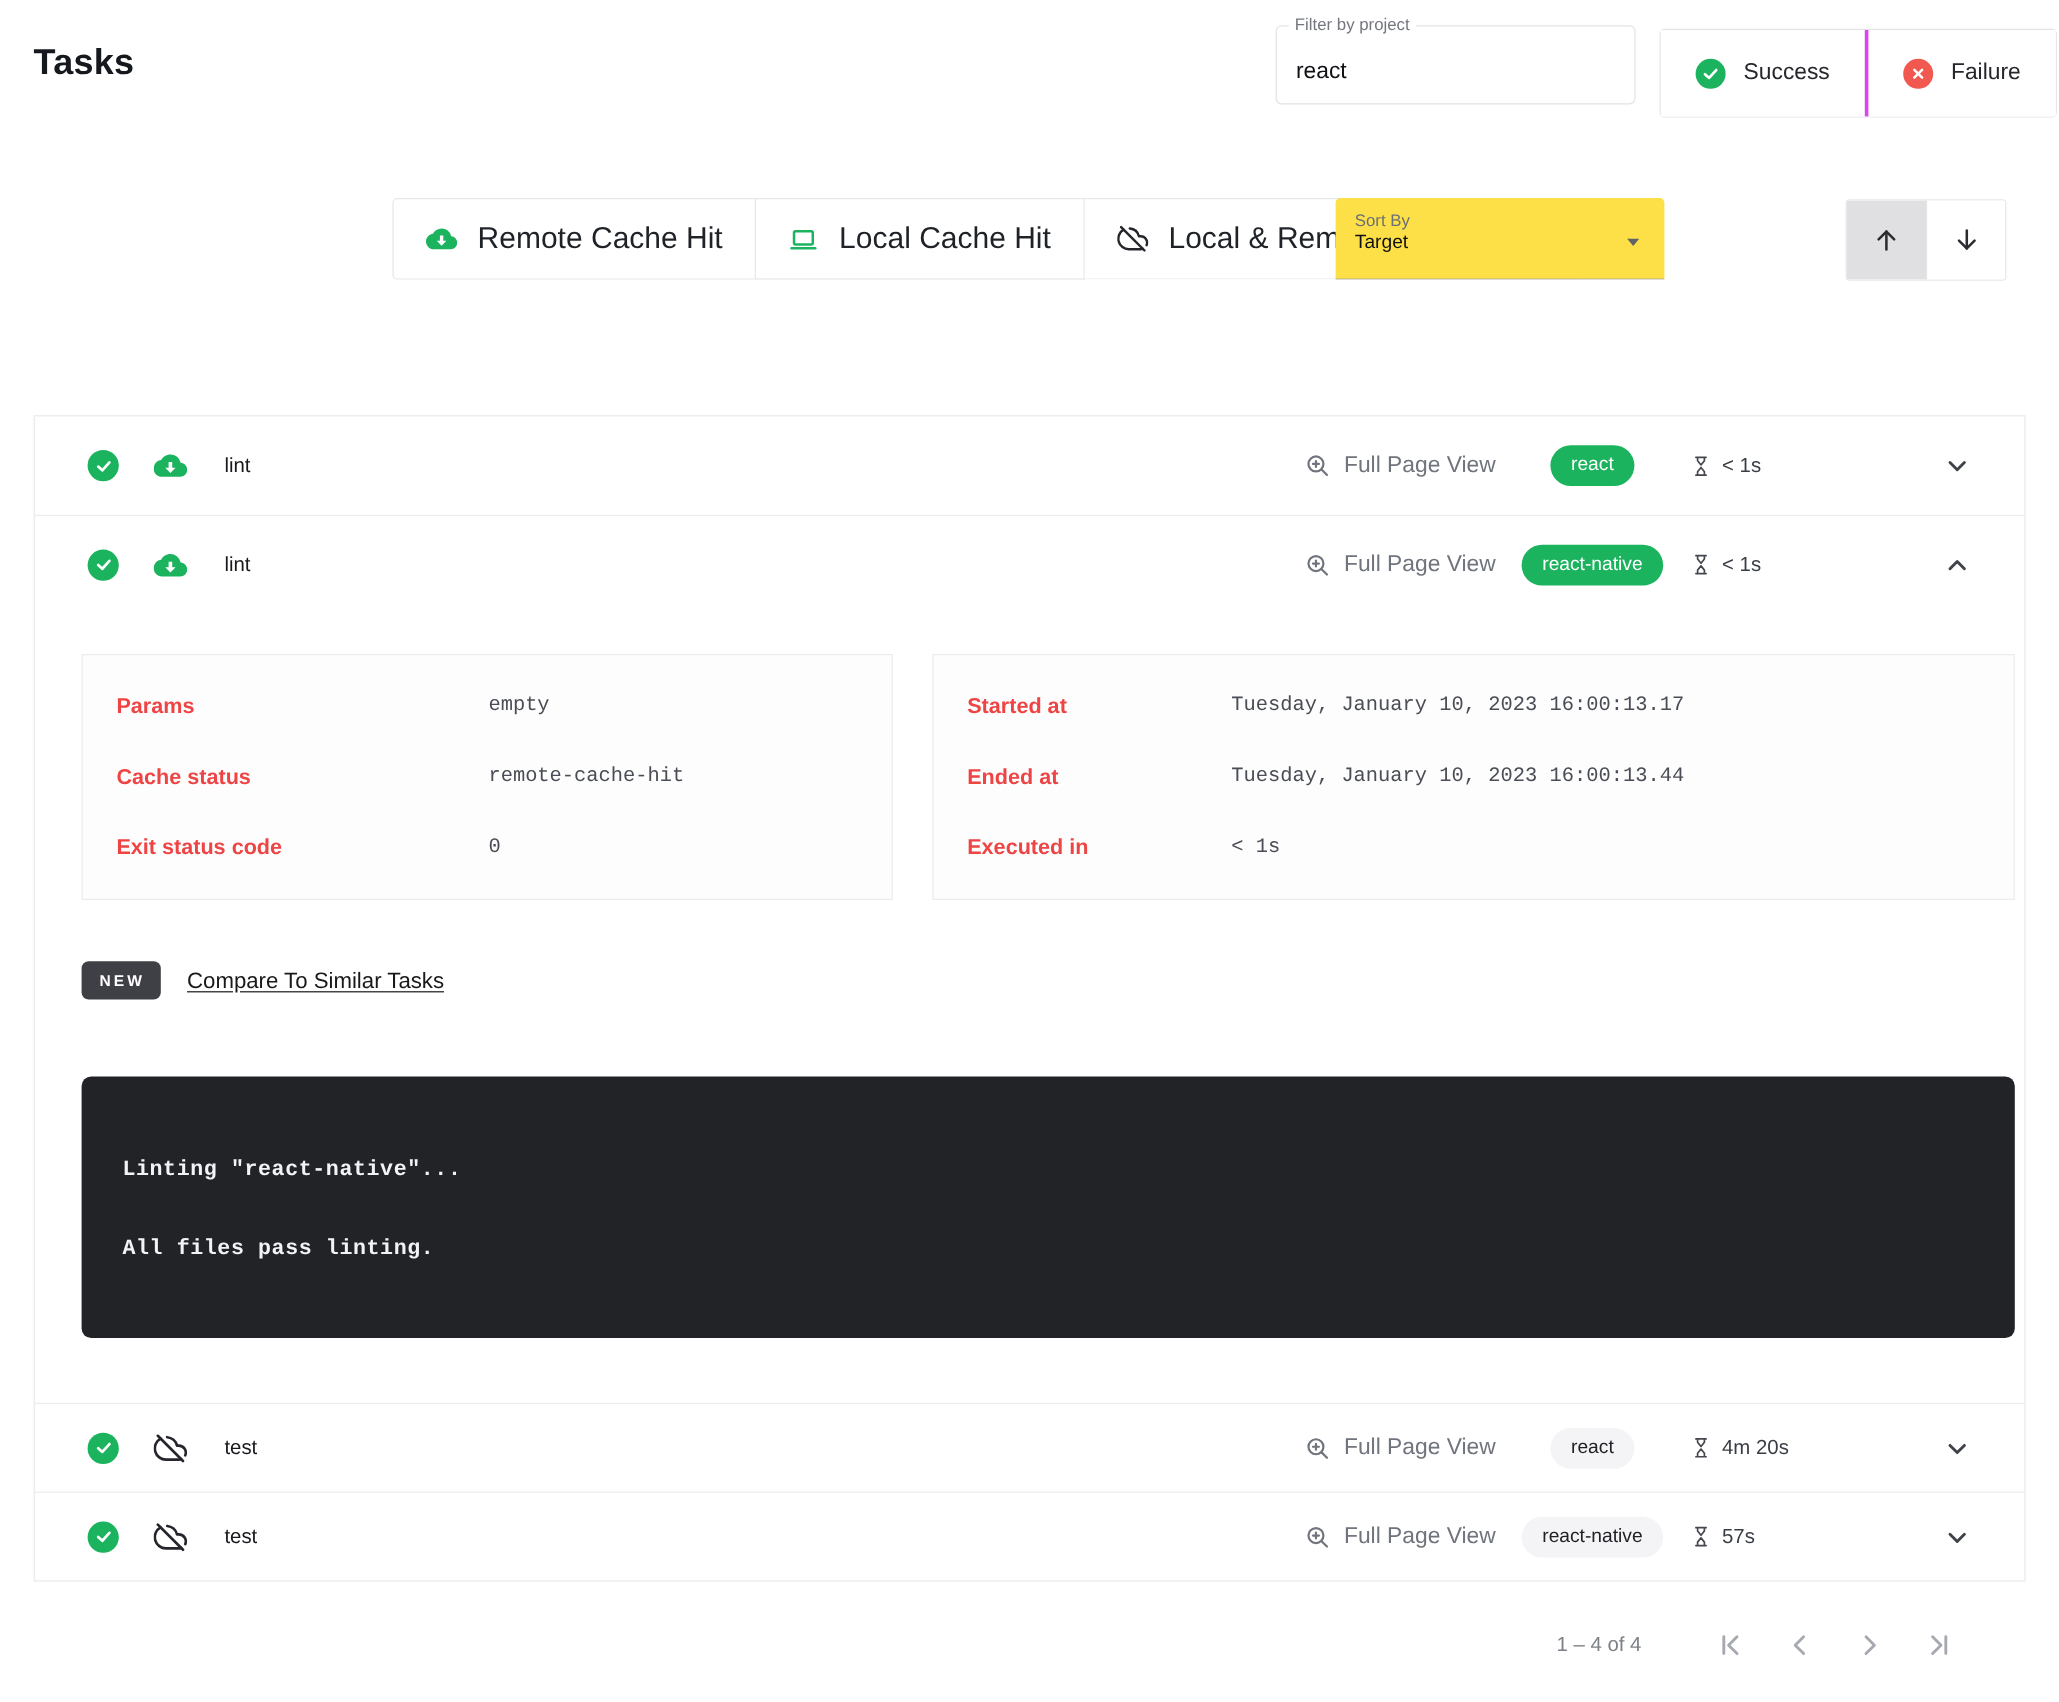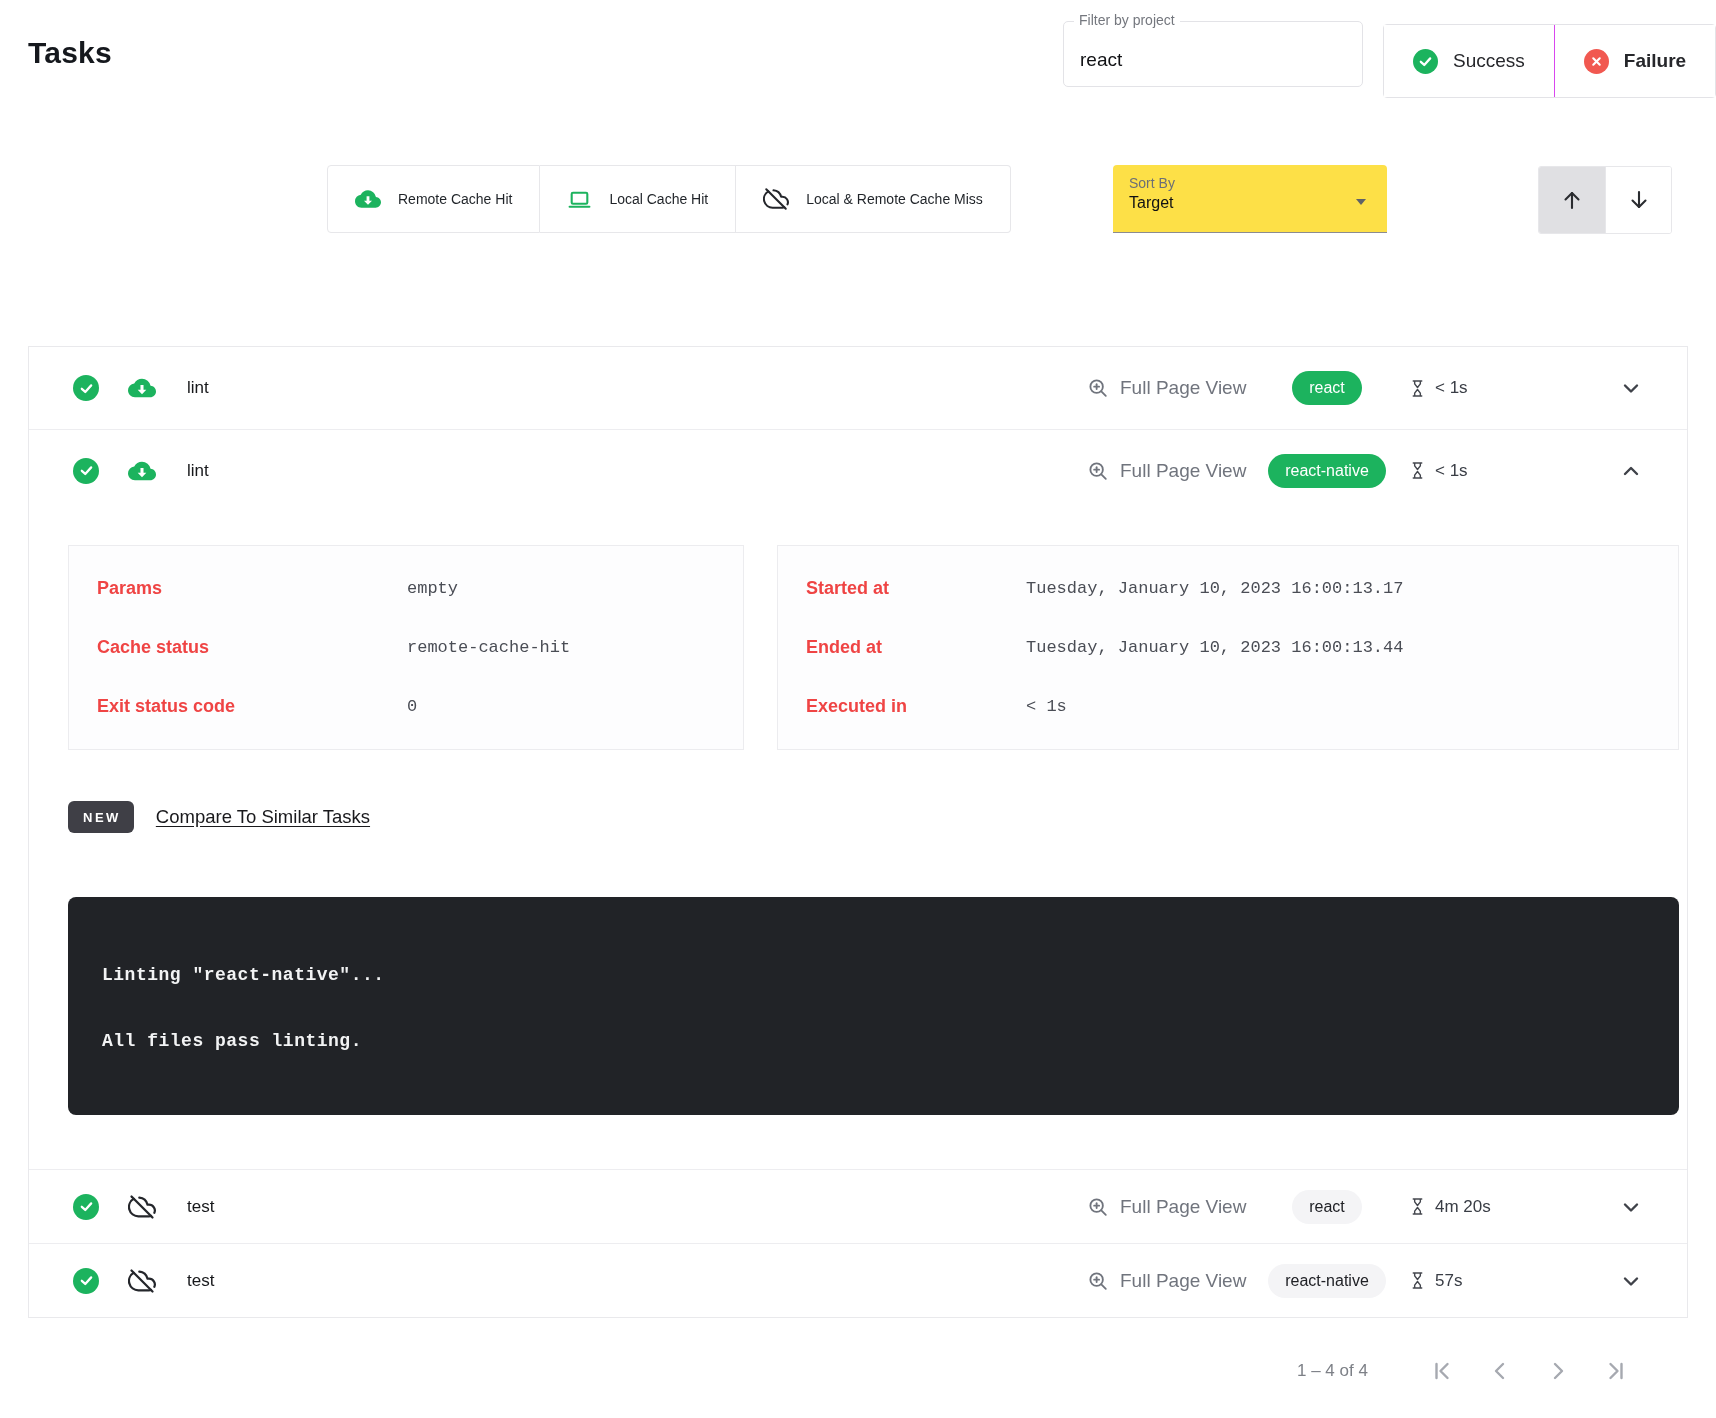--- a/index.html
+++ b/index.html
@@ -33,34 +33,34 @@
   }
   .status-group {
     position: absolute; left: 1383px; top: 24px; height: 74px;
     display: flex; border: 1px solid #e3e3e7; border-radius: 4px; background: #fff;
   }
   .status-btn {
     display: flex; align-items: center; gap: 15px; padding: 0 29px;
     background: #fff; border: none; cursor: pointer;
     font-size: 19px; color: #26272b; font-family: inherit;
   }
-  .status-btn + .status-btn { border-left: 1px solid #d946ef; font-weight: bold; }
+  .status-btn + .status-btn { border-left: 3px solid #d946ef; }
   .icon-circle {
     width: 25px; height: 25px; border-radius: 50%;
     display: flex; align-items: center; justify-content: center; flex: none;
   }
   .ic-green { background: #1CB35E; }
   .ic-red   { background: #F15850; }
 
   
   .cache-filter-group { position: absolute; left: 327px; top: 165px; height: 68px; display: flex; }
   .cache-btn {
     display: flex; align-items: center; gap: 17px; padding: 0 27px;
     background: #fff; border: 1px solid #e7e7ea; cursor: pointer;
-    font-size: 14px; color: #1f2328; font-family: inherit; white-space: nowrap;
+    font-size: 25px; color: #1f2328; font-family: inherit; white-space: nowrap;
   }
   .cache-btn + .cache-btn { border-left: none; }
   .cache-btn:first-child { border-radius: 4px 0 0 4px; }
   .cache-btn:last-child  { border-radius: 0 4px 4px 0; }
 
   .sort-box {
     position: absolute; left: 1113px; top: 165px; width: 274px; height: 68px;
     background: #fde047; border-radius: 4px 4px 0 0; border-bottom: 1px solid #8b8b90;
     padding: 10px 16px; cursor: pointer;
   }

